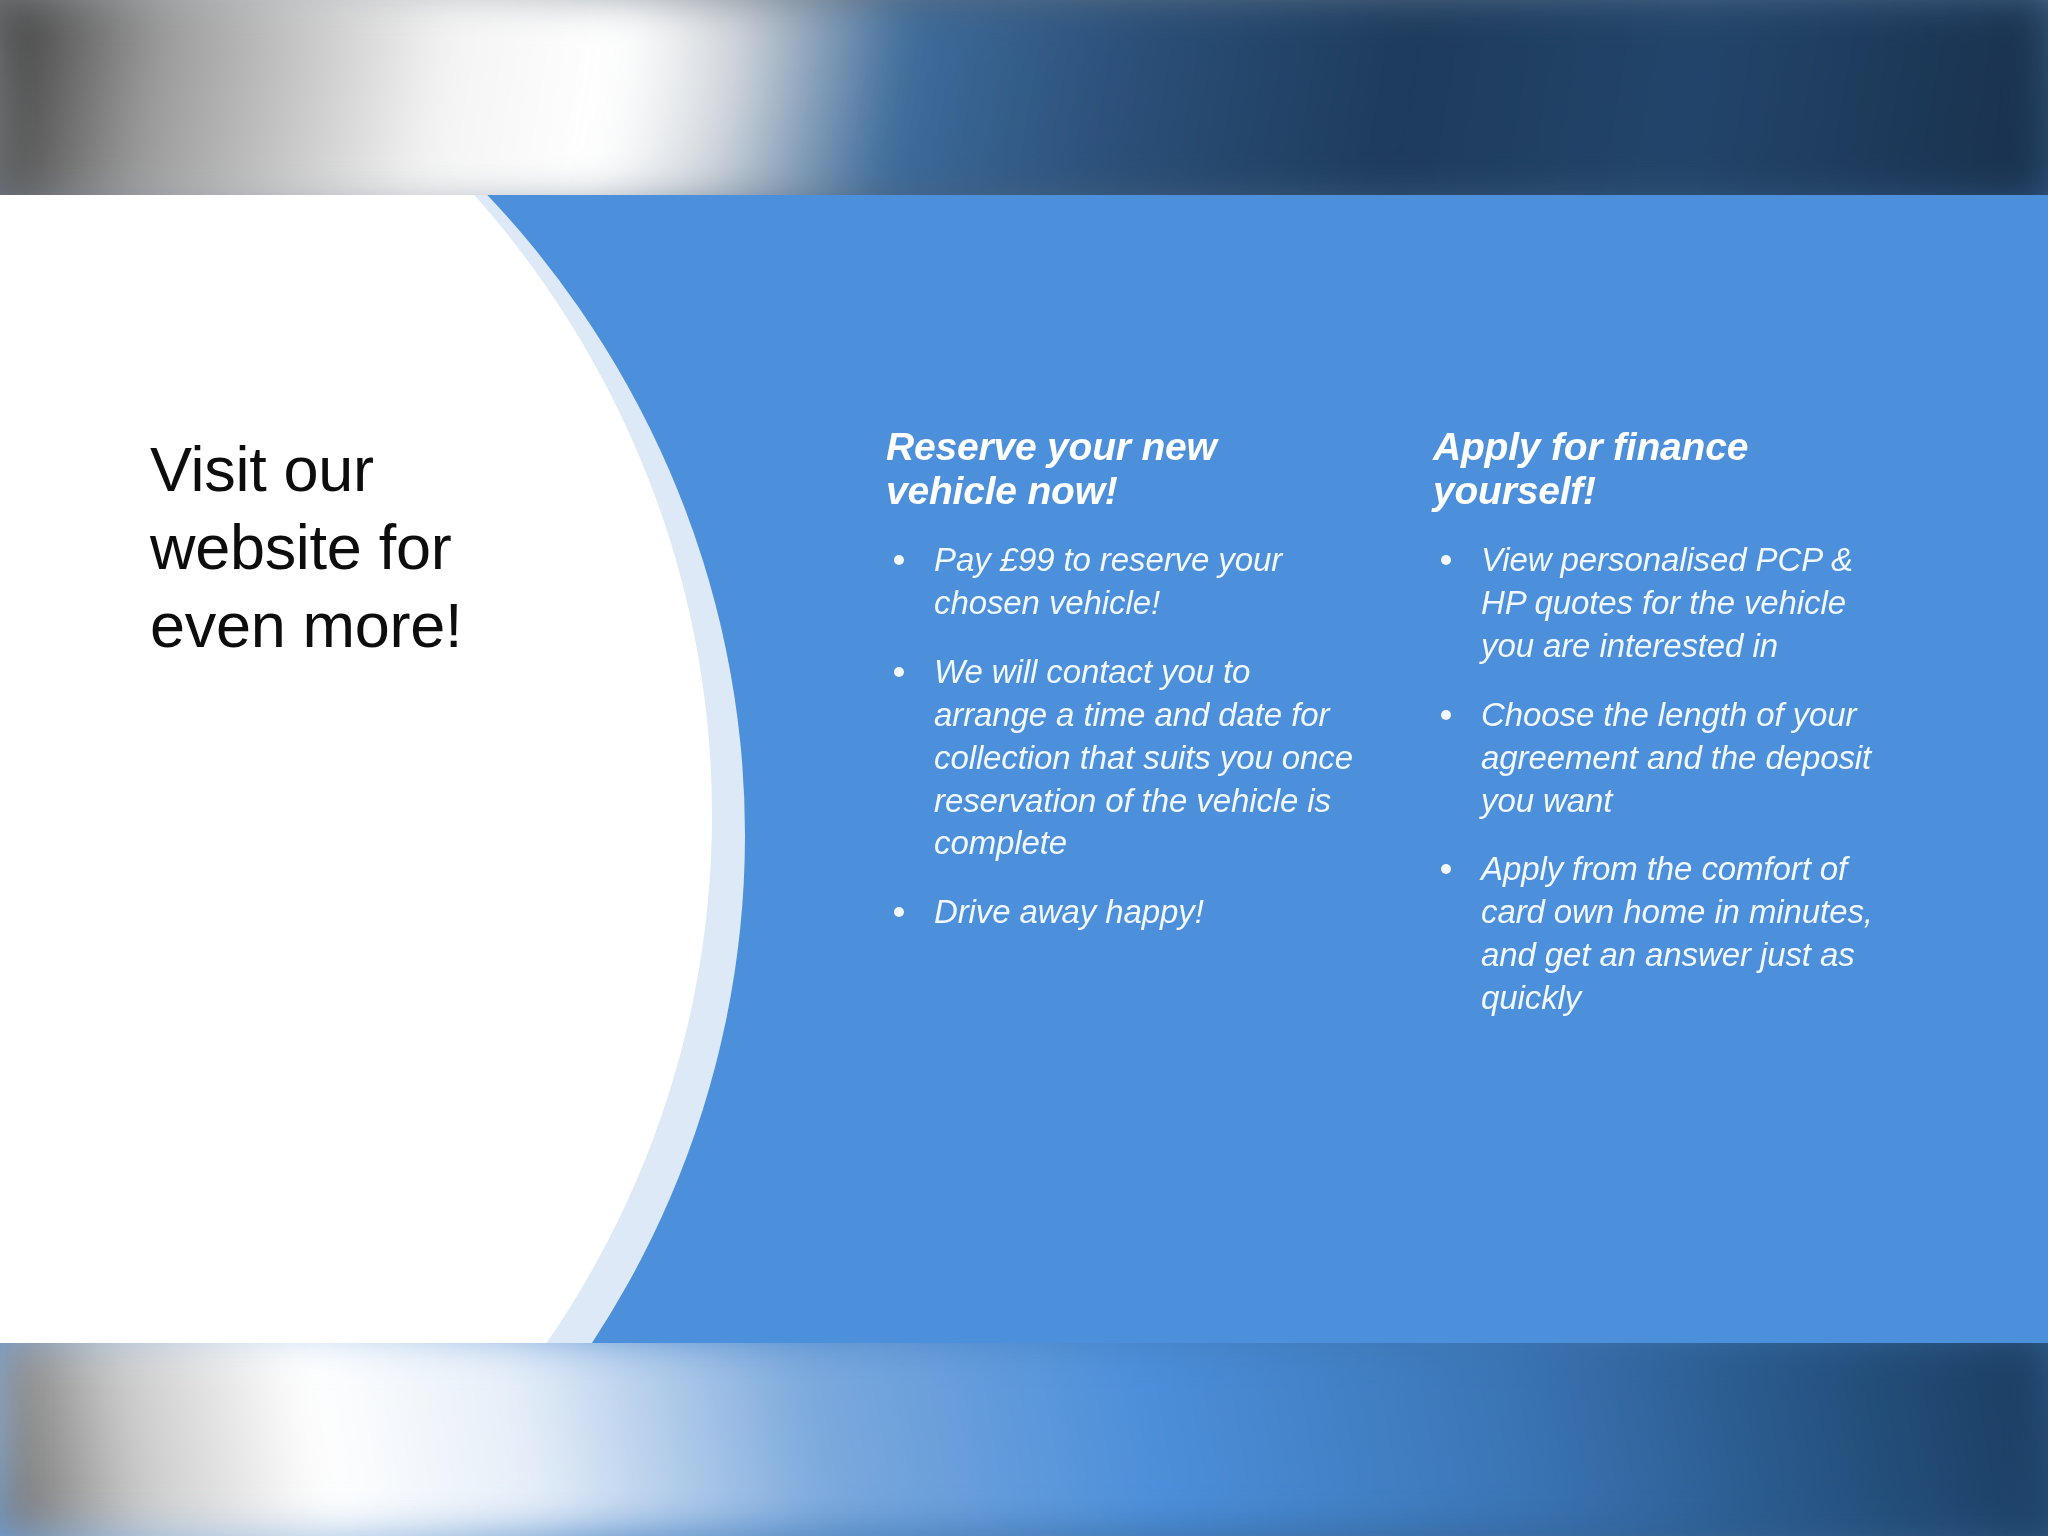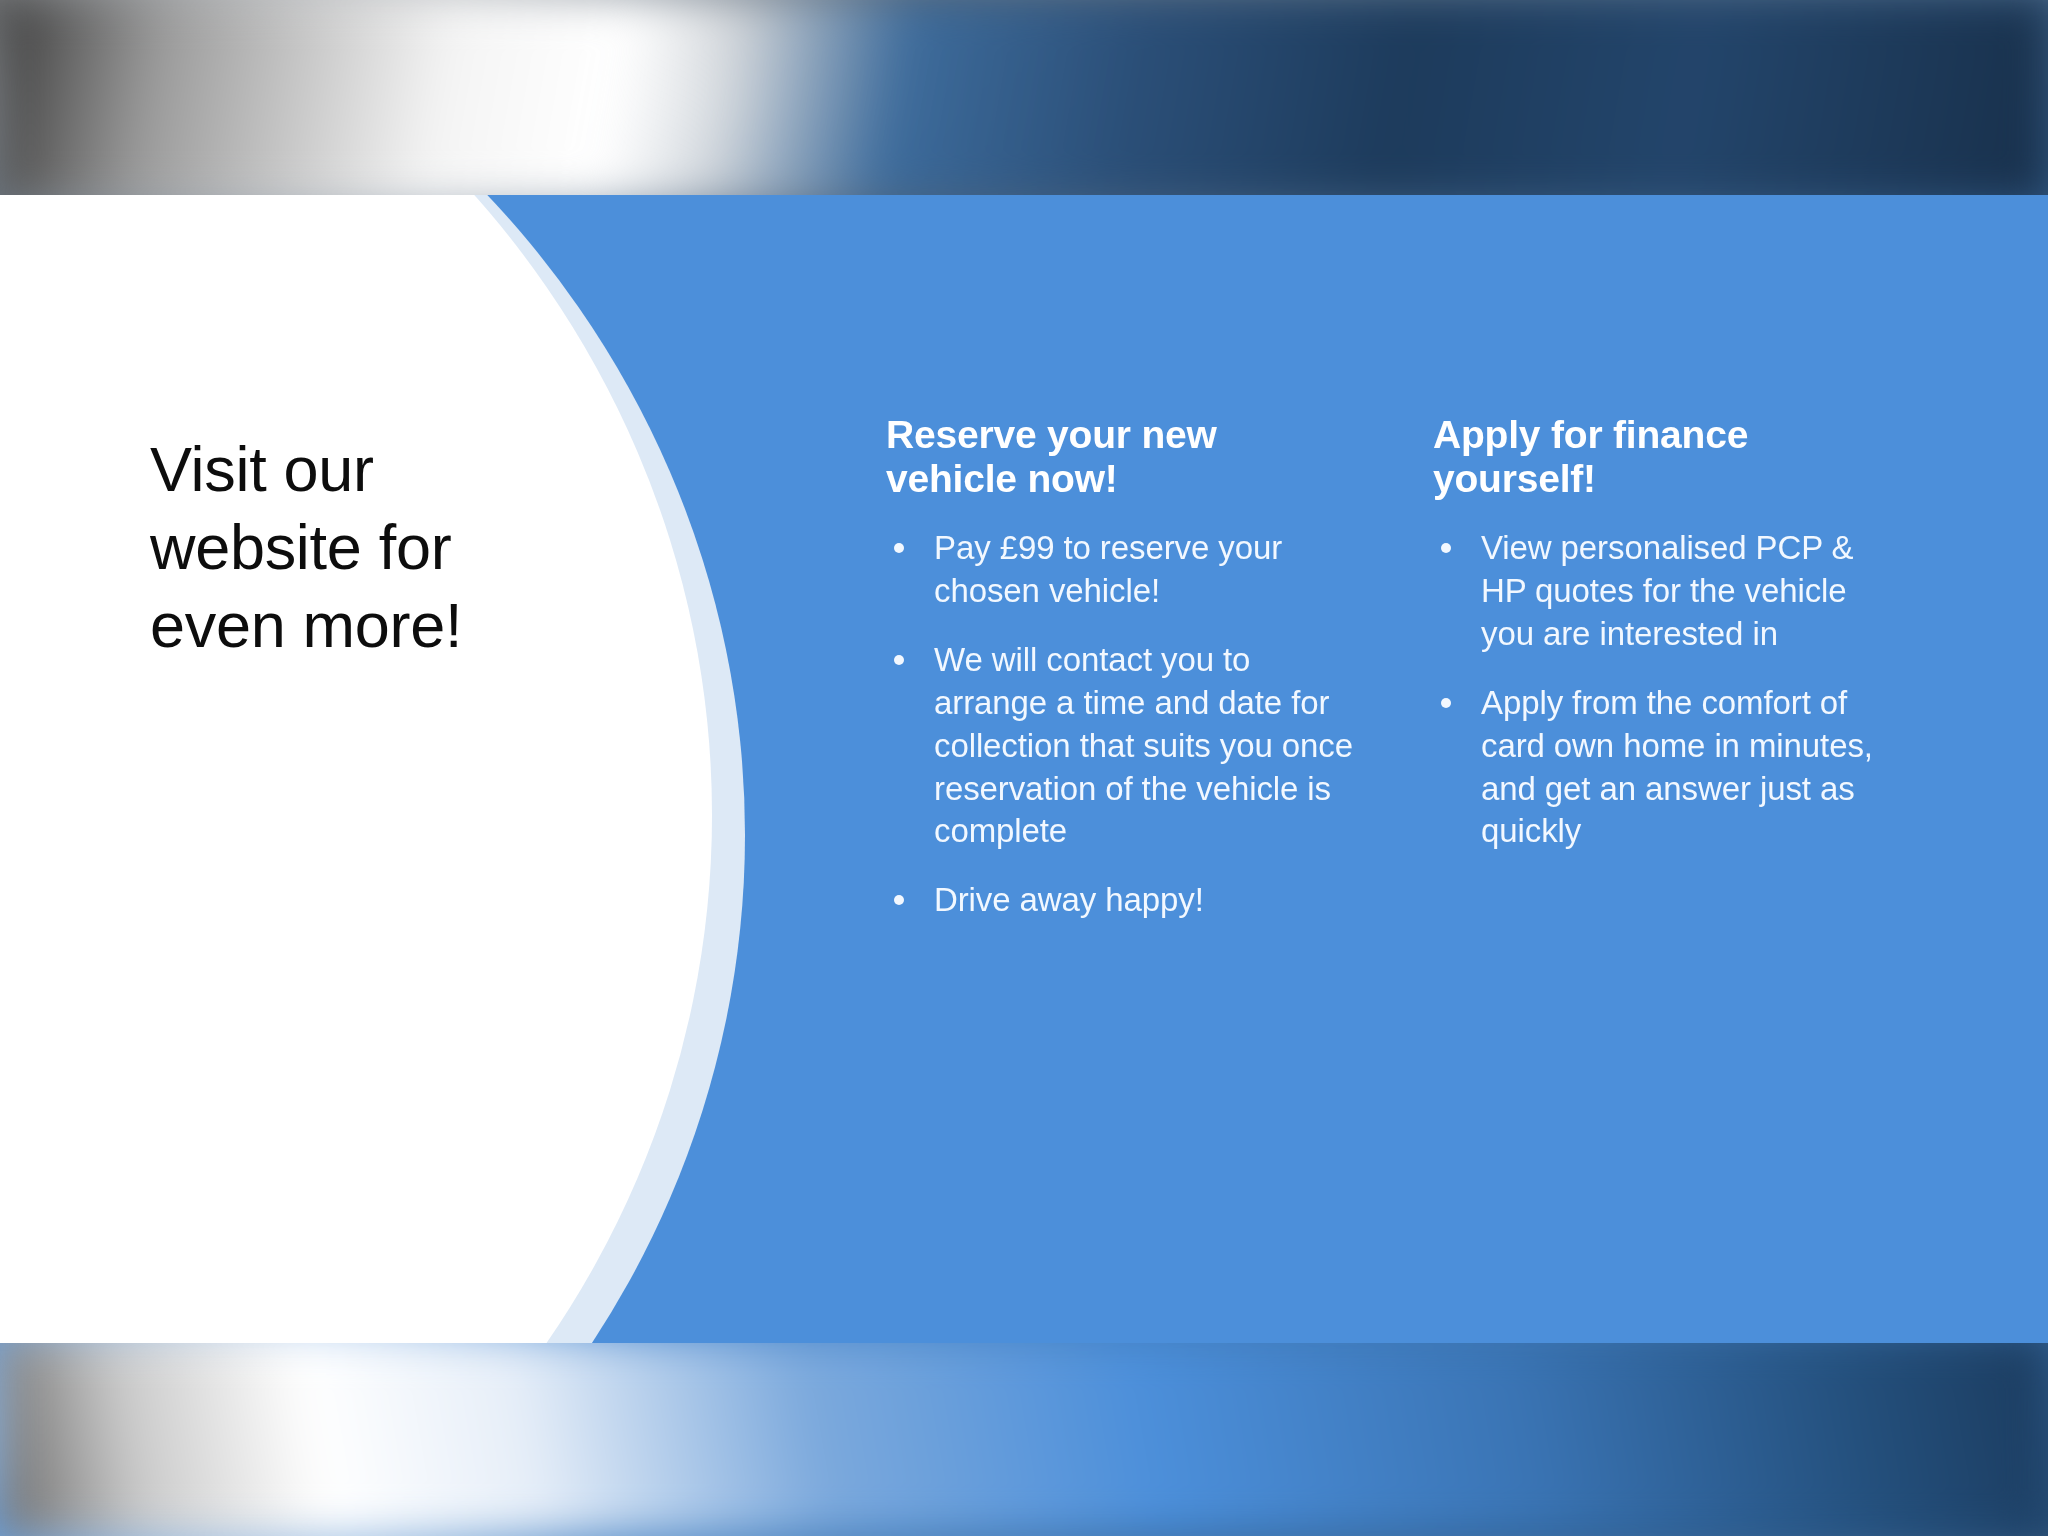--- a/index.html
+++ b/index.html
@@ -107,21 +107,22 @@
     color: #0d0d0d;
     font-size: 63px;
     line-height: 1.24;
     font-weight: 400;
     letter-spacing: -0.3px;
   }
 
   
   .column {
     position: absolute;
-    top: 218px;
+    top: 230px;
+    font-style: italic;
   }
   #column-1 { left: 886px; width: 470px; }
   #column-2 { left: 1433px; width: 470px; }
 
   .col-heading {
     color: #ffffff;
     font-size: 39px;
     font-weight: bold;
     line-height: 1.13;
     margin: 0 0 26px 0;
@@ -186,18 +187,22 @@
 
   <div class="column" id="column-2">
     <h2 class="col-heading">Apply for finance yourself!</h2>
     <ul class="bullets">
       <li>
         <span class="dot"></span>
         <span>View personalised PCP &amp; HP quotes for the vehicle you are interested in</span>
       </li>
       <li>
         <span class="dot"></span>
+        <span>Choose the length of your agreement and the deposit you want</span>
+      </li>
+      <li>
+        <span class="dot"></span>
         <span>Apply from the comfort of card own home in minutes, and get an answer just as quickly</span>
       </li>
     </ul>
   </div>
 
 </div>
 
 </body></html>

